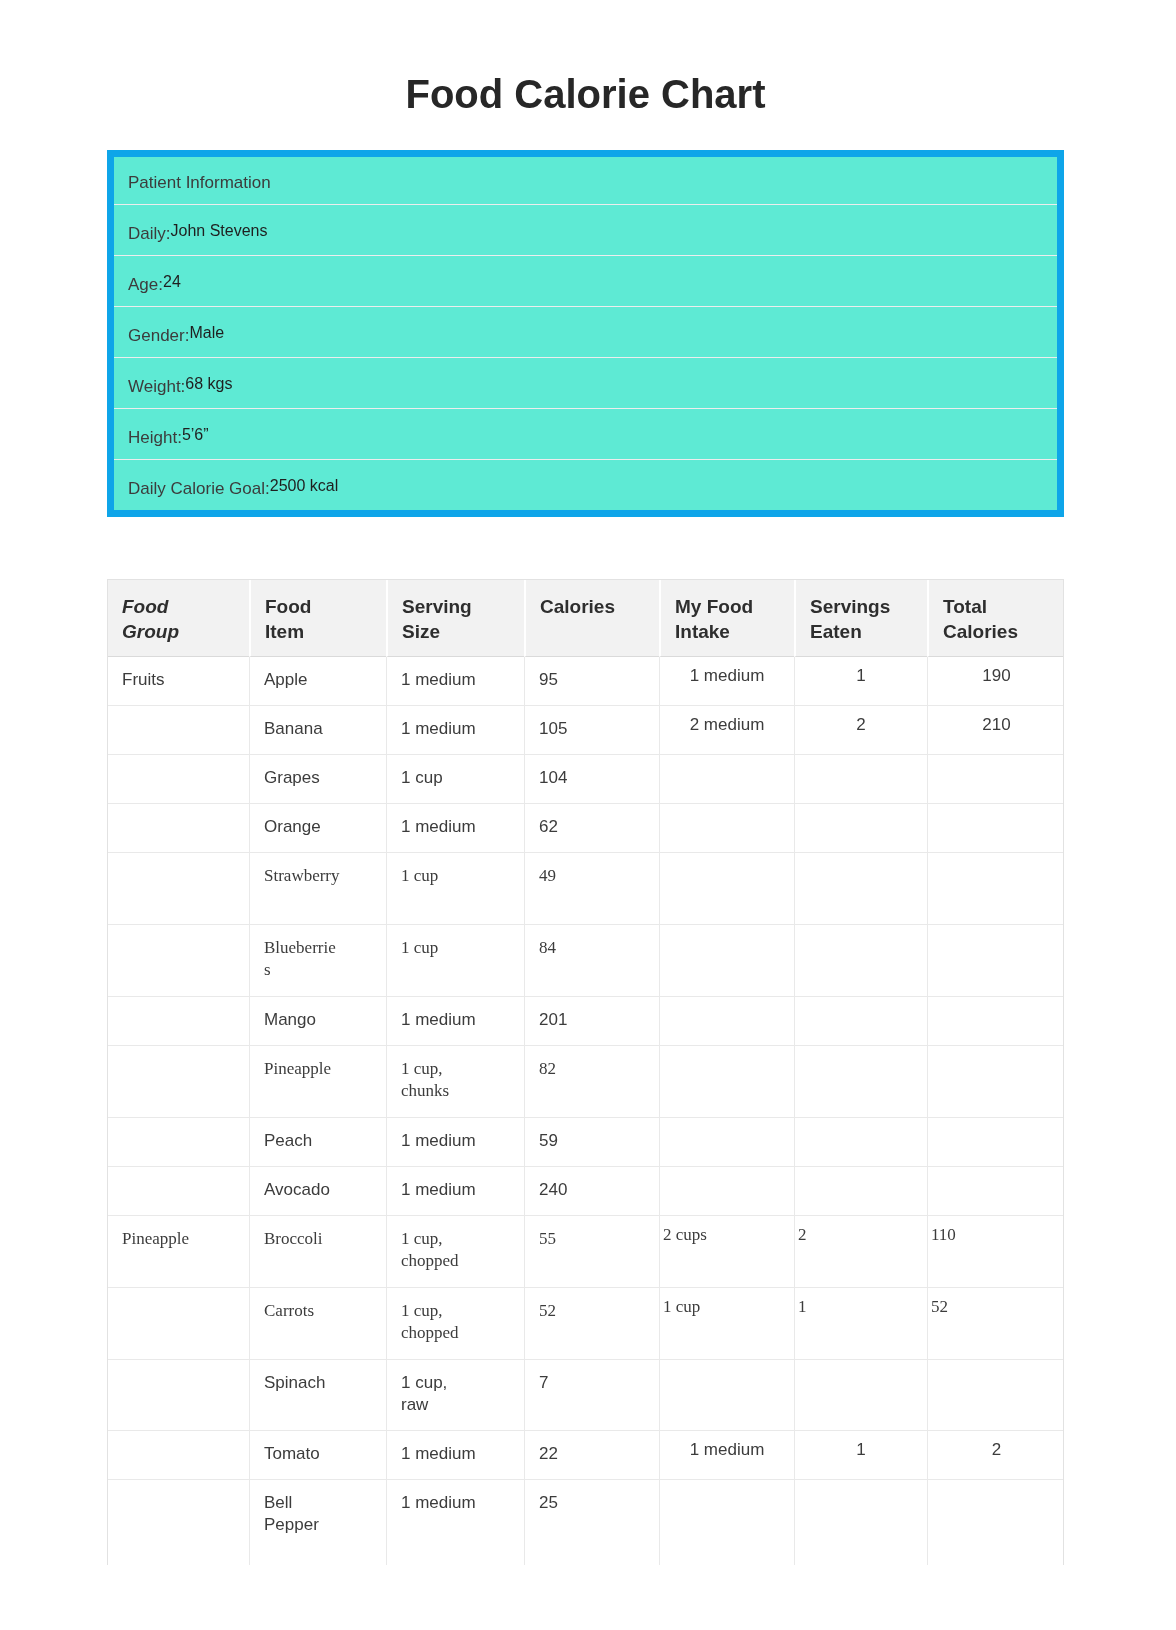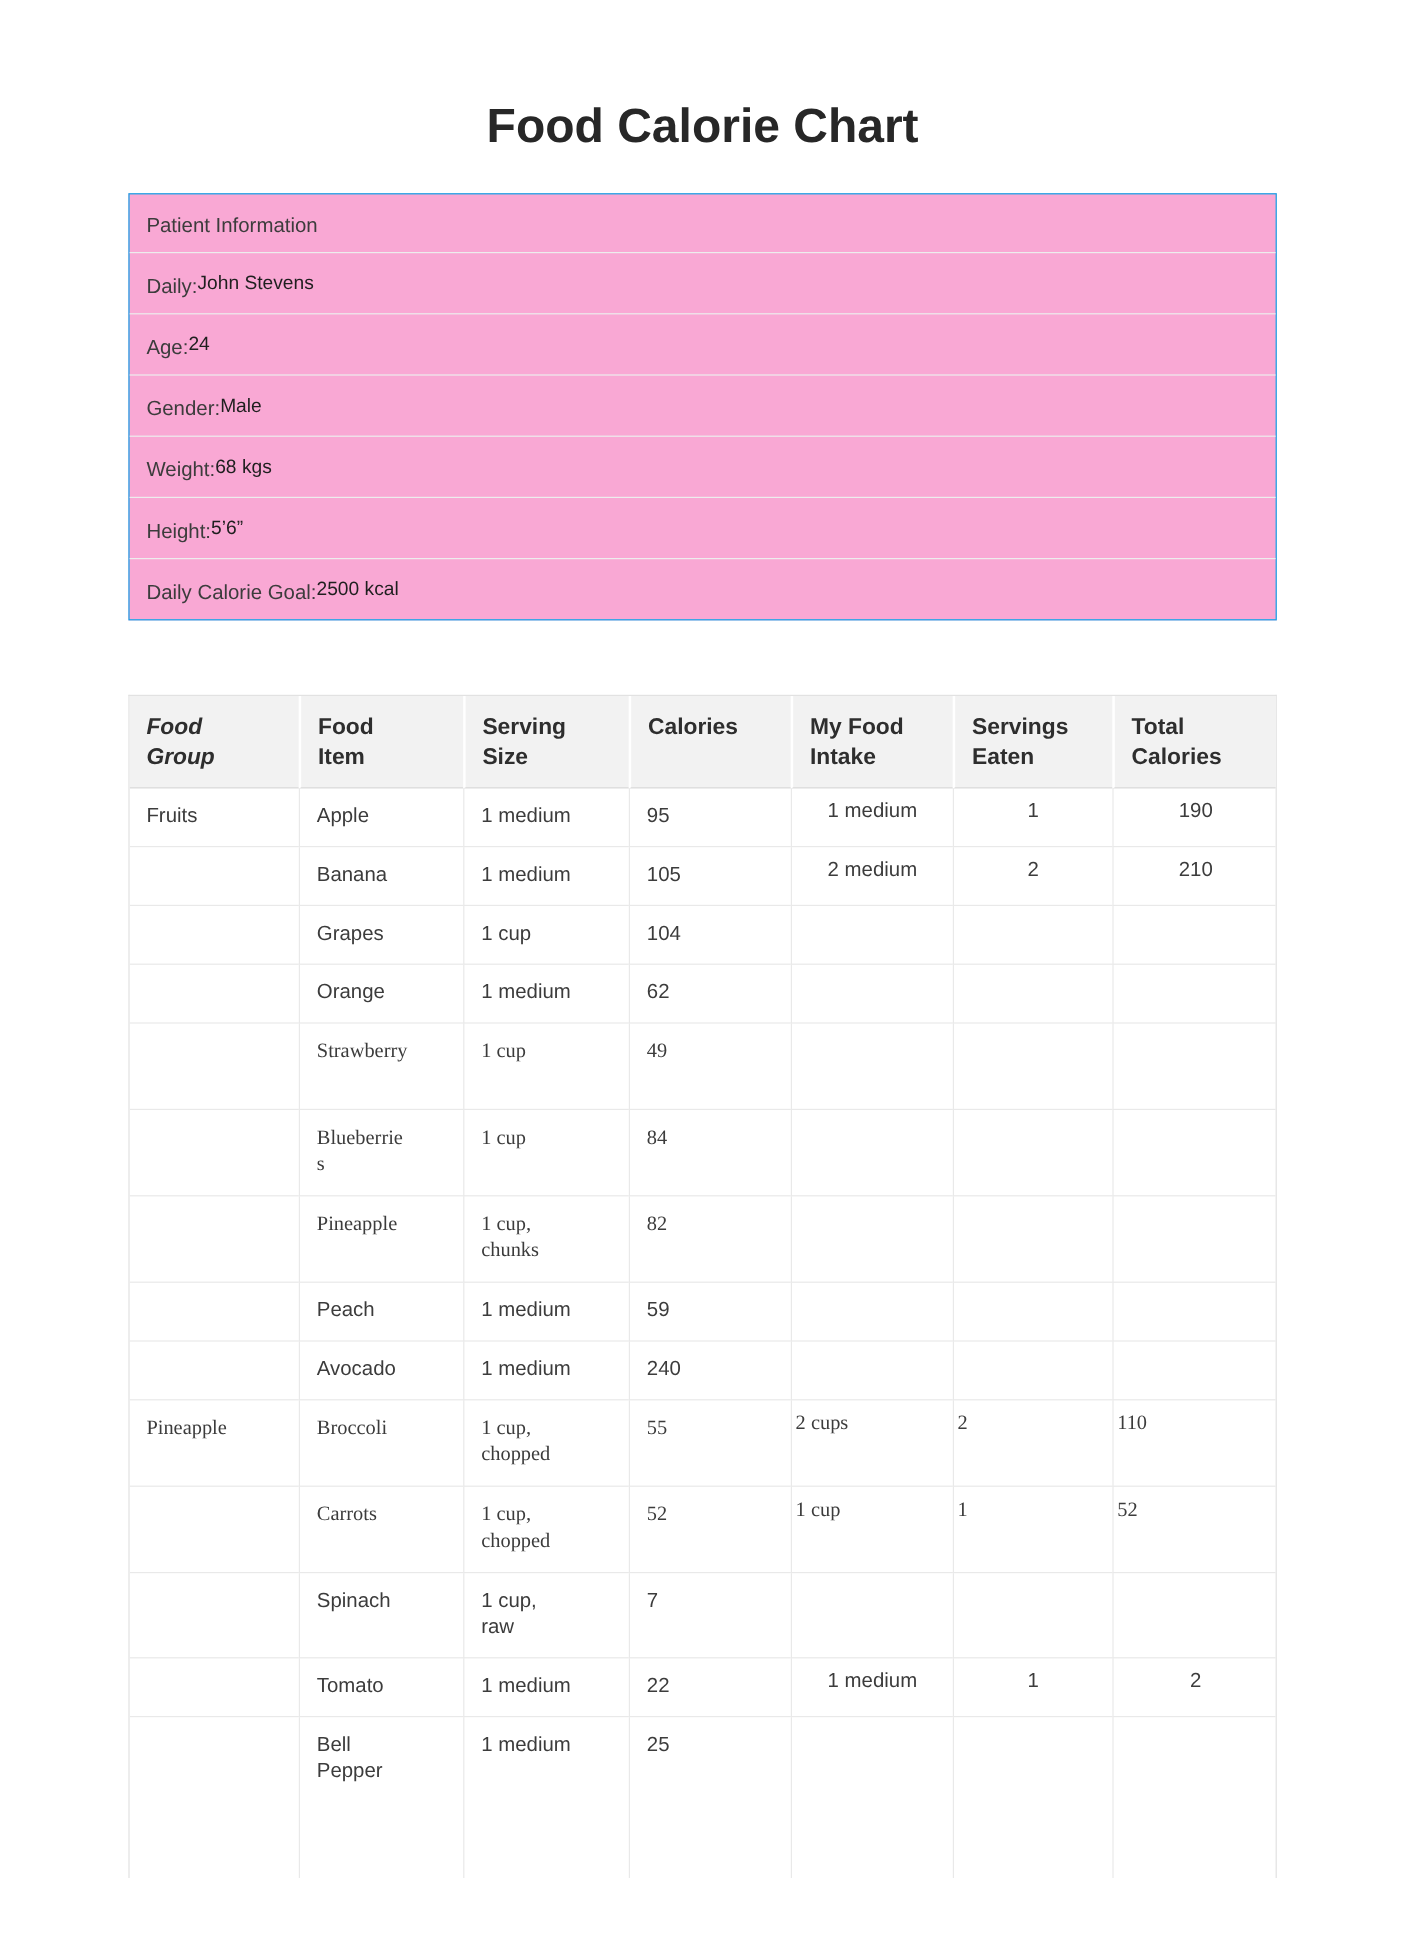--- a/index.html
+++ b/index.html
@@ -5,36 +5,36 @@
   html, body { margin: 0; padding: 0; background: #ffffff; }
   body {
     width: 1176px;
     font-family: "Liberation Sans", "DejaVu Sans", sans-serif;
     color: #3c3c3c;
     -webkit-font-smoothing: antialiased;
   }
   .page { width: 957px; margin-left: 107px; }
 
   .doc-title {
-    margin: 13px;
+    margin: 2px;
     padding-top: 68px;
     height: 48px;
     line-height: 48px;
     text-align: center;
     font-size: 40px;
     font-weight: 700;
     color: #272727;
     letter-spacing: 0px;
   }
 
   
   .patient-card {
     margin-top: 32px;
-    border: 1px solid #0ea5e9;
-    background: #f9a8d4;
+    border: 7px solid #0ea5e9;
+    background: #5eead4;
   }
   .p-row {
     min-height: 47px;
     box-sizing: border-box;
     padding: 15px 14px 10px 14px;
     border-top: 1px solid #ededed;
     line-height: 22px;
   }
   .p-row:first-child { border-top: none; }
   .p-label { font-size: 17px; color: #3c3c3c; }
@@ -196,20 +196,29 @@
           </tr>
           <tr class="h72">
             <td class="c-group"></td>
             <td class="c-item">Blueberries</td>
             <td class="c-serving">1 cup</td>
             <td class="c-cal">84</td>
             <td class="c-val"></td>
             <td class="c-val"></td>
             <td class="c-val"></td>
           </tr>
+          <tr class="h48">
+            <td class="c-group"></td>
+            <td class="c-item">Mango</td>
+            <td class="c-serving">1 medium</td>
+            <td class="c-cal">201</td>
+            <td class="c-val"></td>
+            <td class="c-val"></td>
+            <td class="c-val"></td>
+          </tr>
           <tr class="h72">
             <td class="c-group"></td>
             <td class="c-item">Pineapple</td>
             <td class="c-serving">1 cup, chunks</td>
             <td class="c-cal">82</td>
             <td class="c-val"></td>
             <td class="c-val"></td>
             <td class="c-val"></td>
           </tr>
           <tr class="h48">

